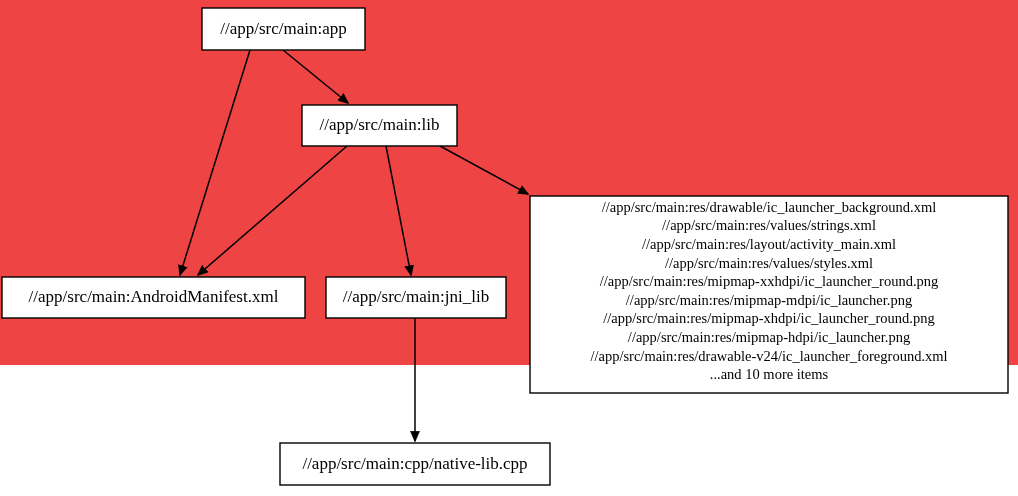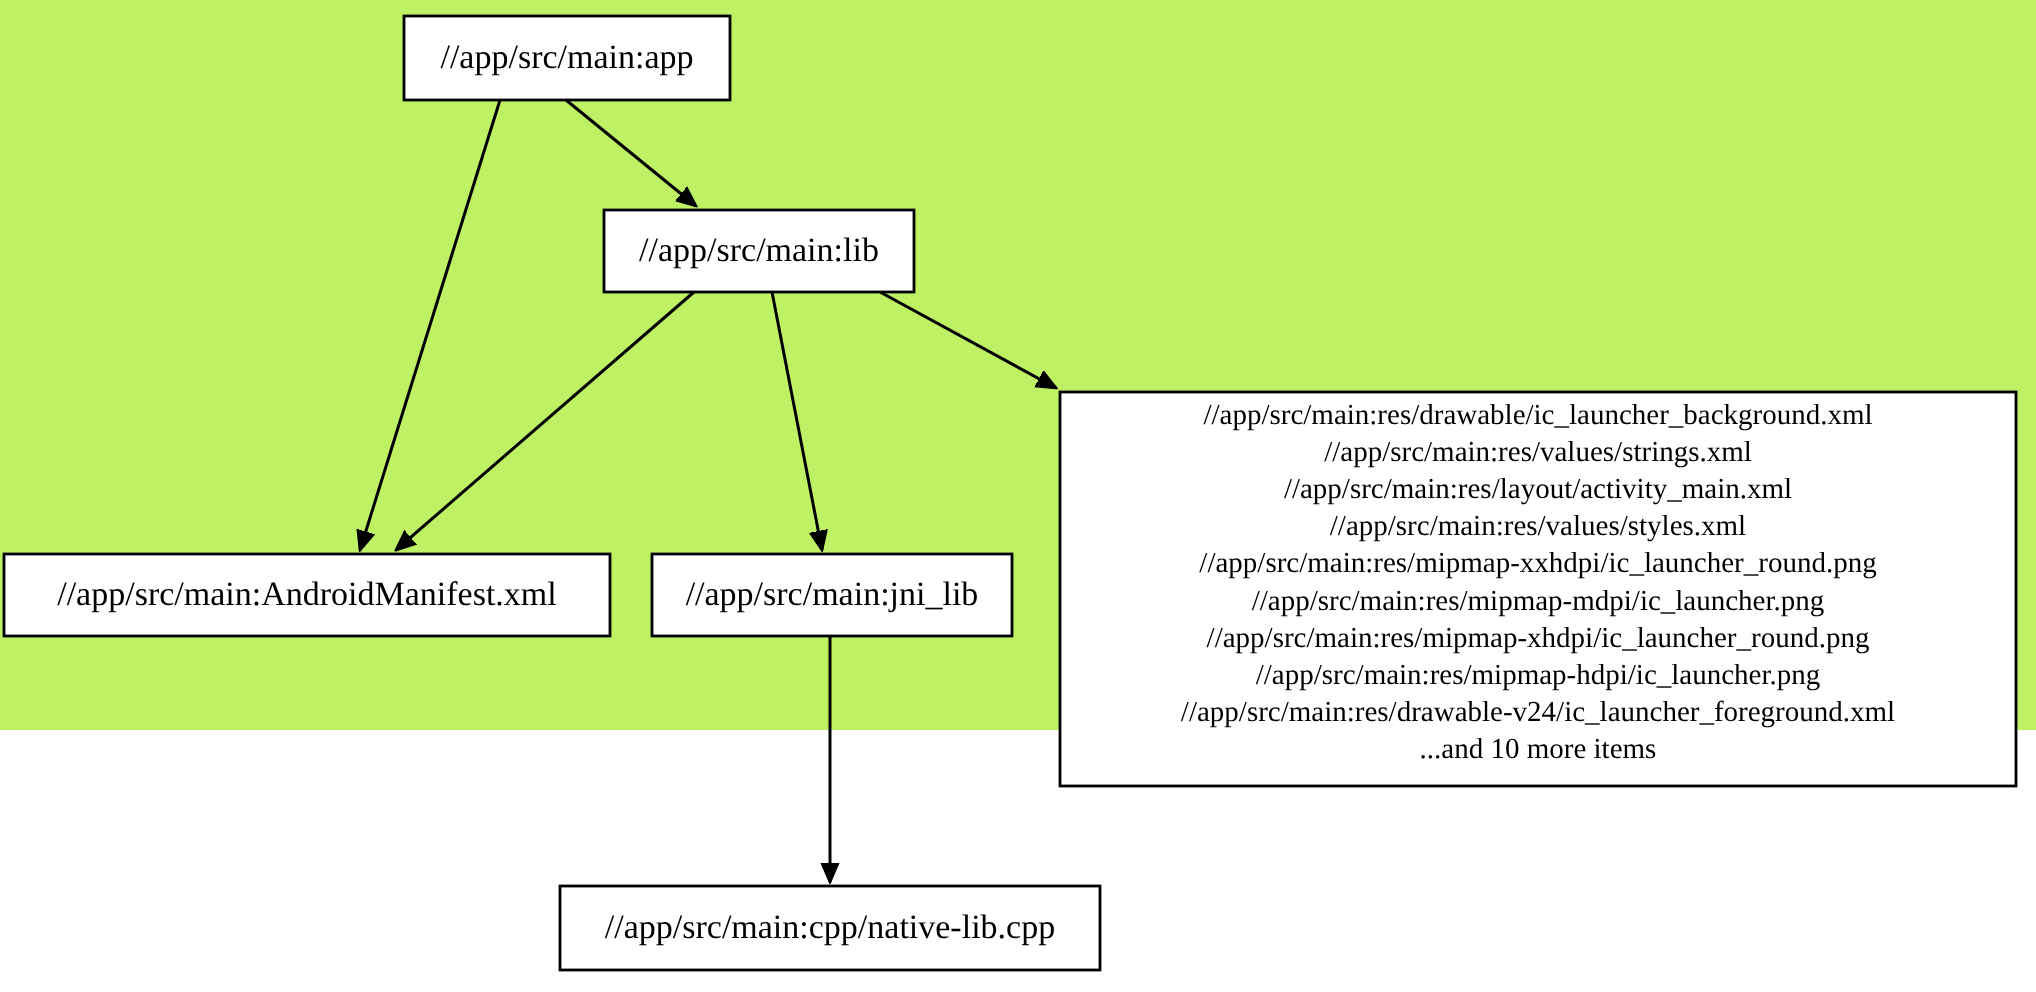--- a/index.html
+++ b/index.html
@@ -10,21 +10,21 @@
   body {
     width: 1018px;
     height: 496px;
     overflow: hidden;
     font-family: "Liberation Serif", "DejaVu Serif", serif;
   }
   #graph-root {
     position: relative;
     width: 1018px;
     height: 365px;
-    background: #bef264;
+    background: #ef4444;
   }
   svg#graph-canvas {
     display: block;
     width: 1018px;
     height: 496px;
   }
   .node-box {
     fill: #ffffff;
     stroke: #000000;
     stroke-width: 1.4;

